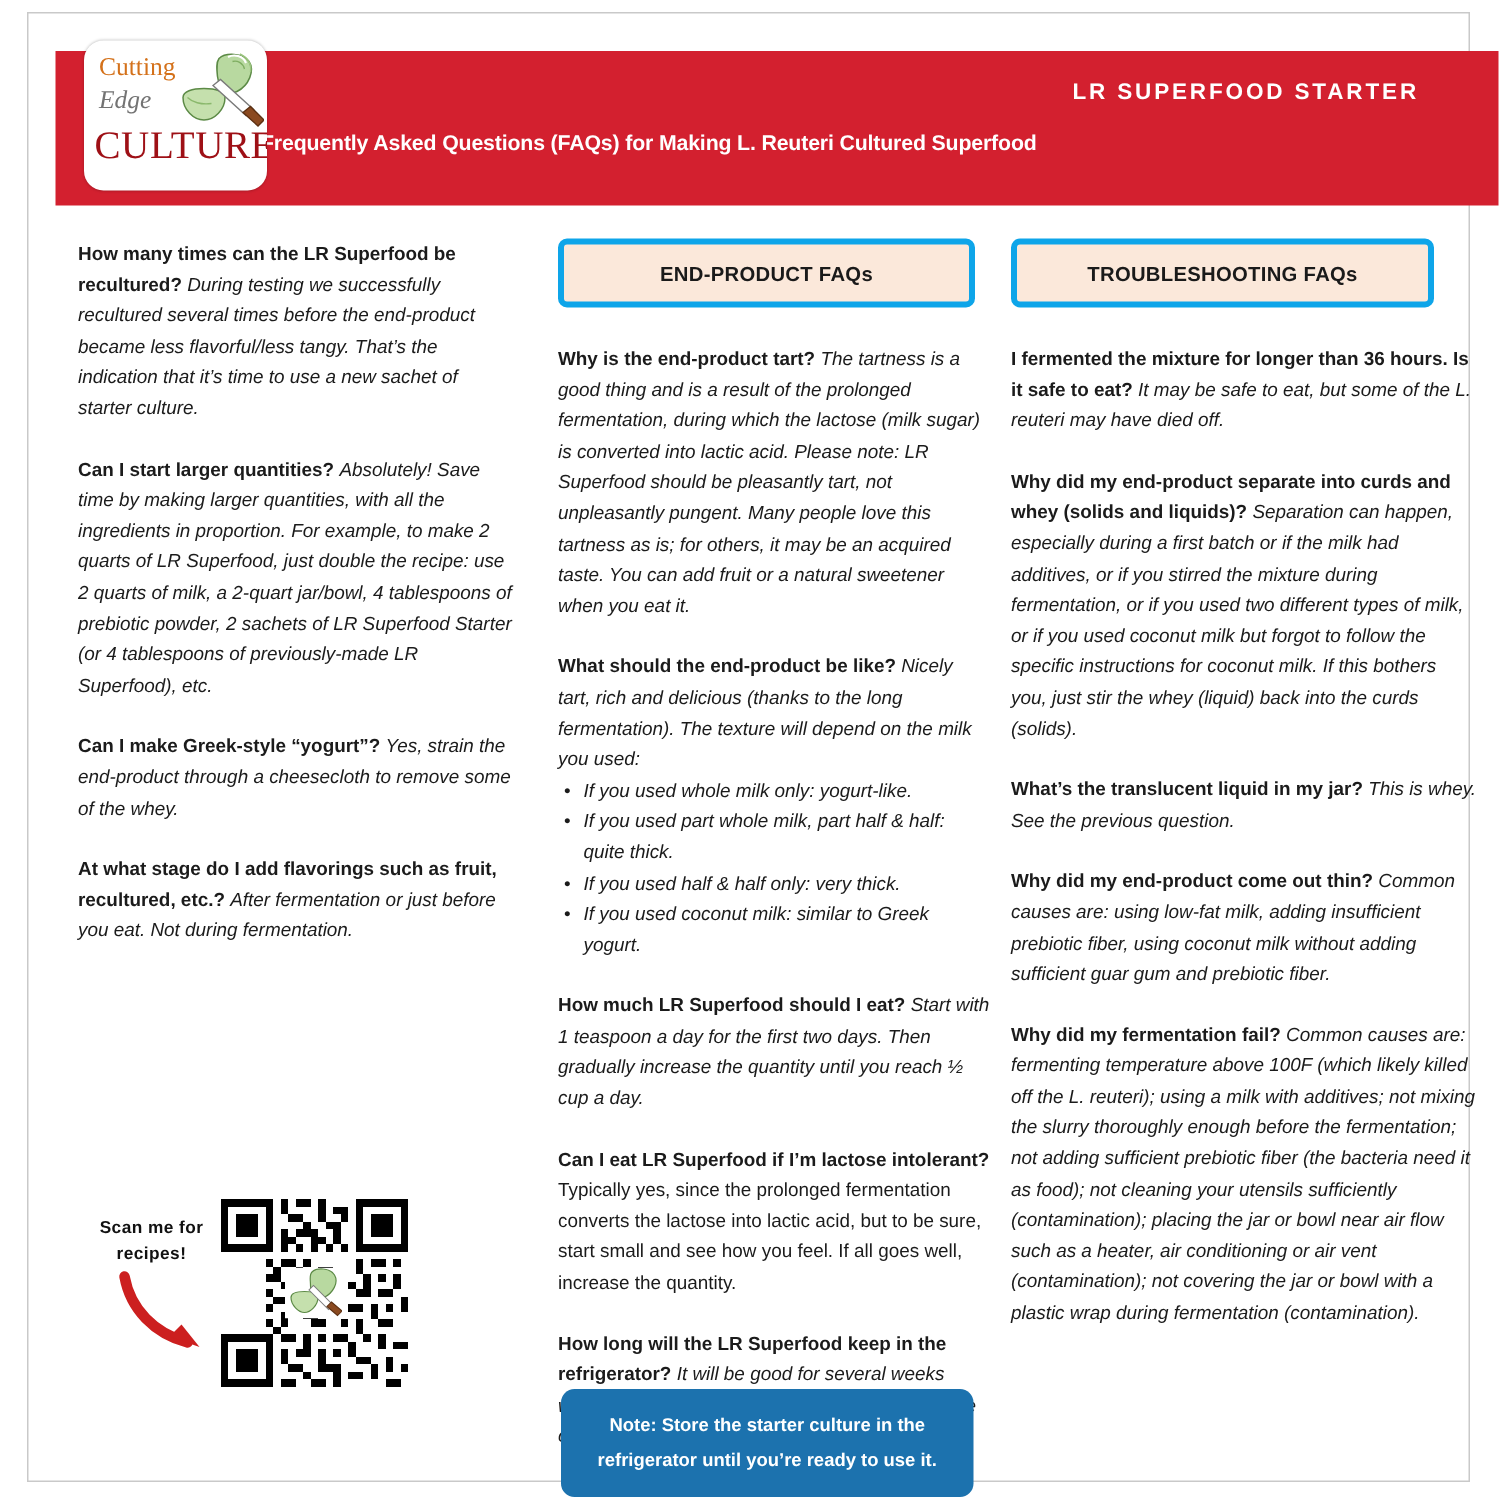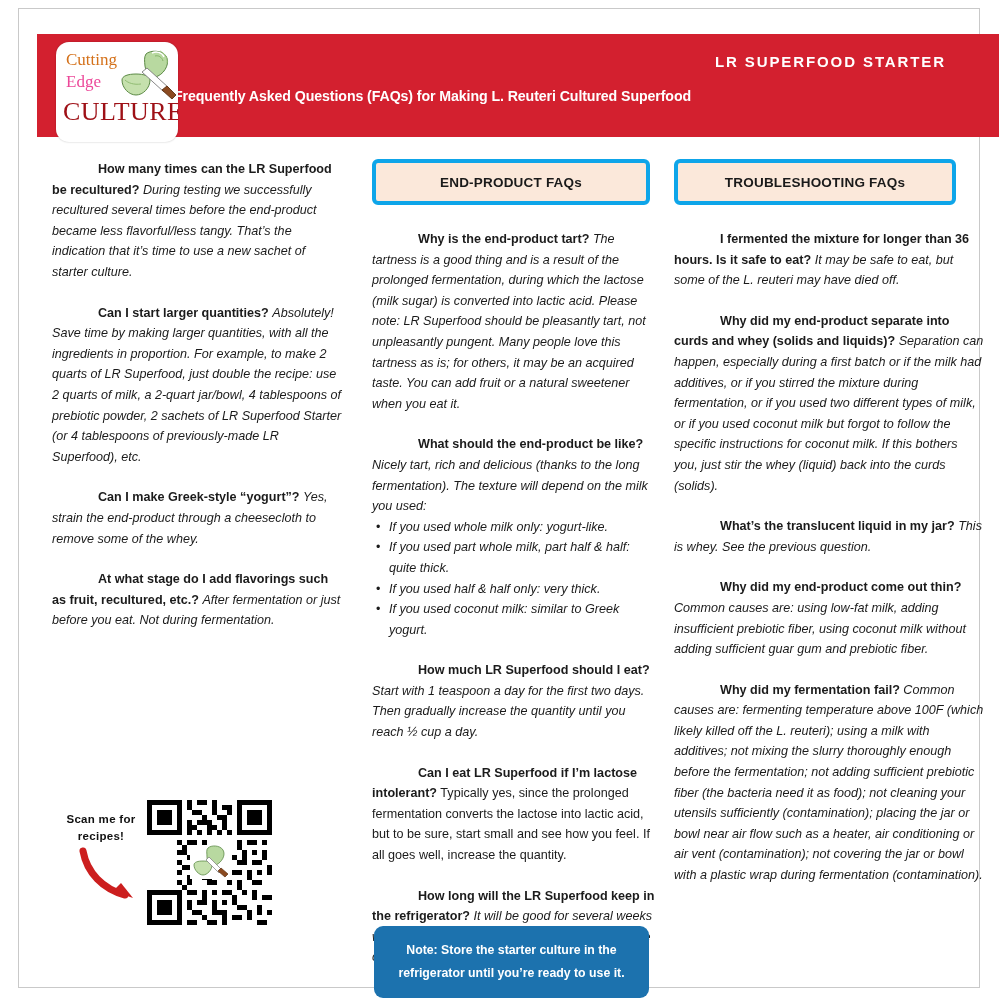--- a/index.html
+++ b/index.html
@@ -53,21 +53,21 @@
     color: #ffffff;
     font-size: 15px;
     font-weight: bold;
     letter-spacing: 1.9px;
   }
 
   
   #logo {
     position: absolute;
     left: 37px;
-    top: 33px;
+    top: 18px;
     width: 122px;
     height: 100px;
     background: #ffffff;
     border-radius: 13px;
     box-shadow: 0 0 2px rgba(0,0,0,0.25);
     overflow: hidden;
   }
   .logo-cutting {
     position: absolute;
     left: 10px;
@@ -76,22 +76,23 @@
     font-size: 17px;
     color: #d4711a;
     line-height: 20px;
   }
   .logo-edge {
     position: absolute;
     left: 10px;
     top: 30px;
     font-family: "Liberation Serif", serif;
     font-size: 17px;
-    color: #ec4899;
+    color: #737373;
     line-height: 20px;
+    font-style: italic;
   }
   .logo-cultures {
     position: absolute;
     left: 7px;
     top: 55px;
     font-family: "Liberation Serif", serif;
     font-size: 26px;
     color: #9e1016;
     letter-spacing: 0.4px;
     line-height: 30px;
@@ -131,21 +132,20 @@
   .qa {
     font-size: 12.6px;
     line-height: 20.6px;
     color: #1b1b1b;
     margin-bottom: 20px;
     text-align: left;
   }
   .qa .q {
     font-weight: bold;
     font-style: normal;
-    margin-left: 46px;
   }
   .qa .a {
     font-style: italic;
   }
   .qa .a-plain {
     font-style: normal;
   }
   ul.bullets {
     margin: 0;
     padding-left: 17px;

